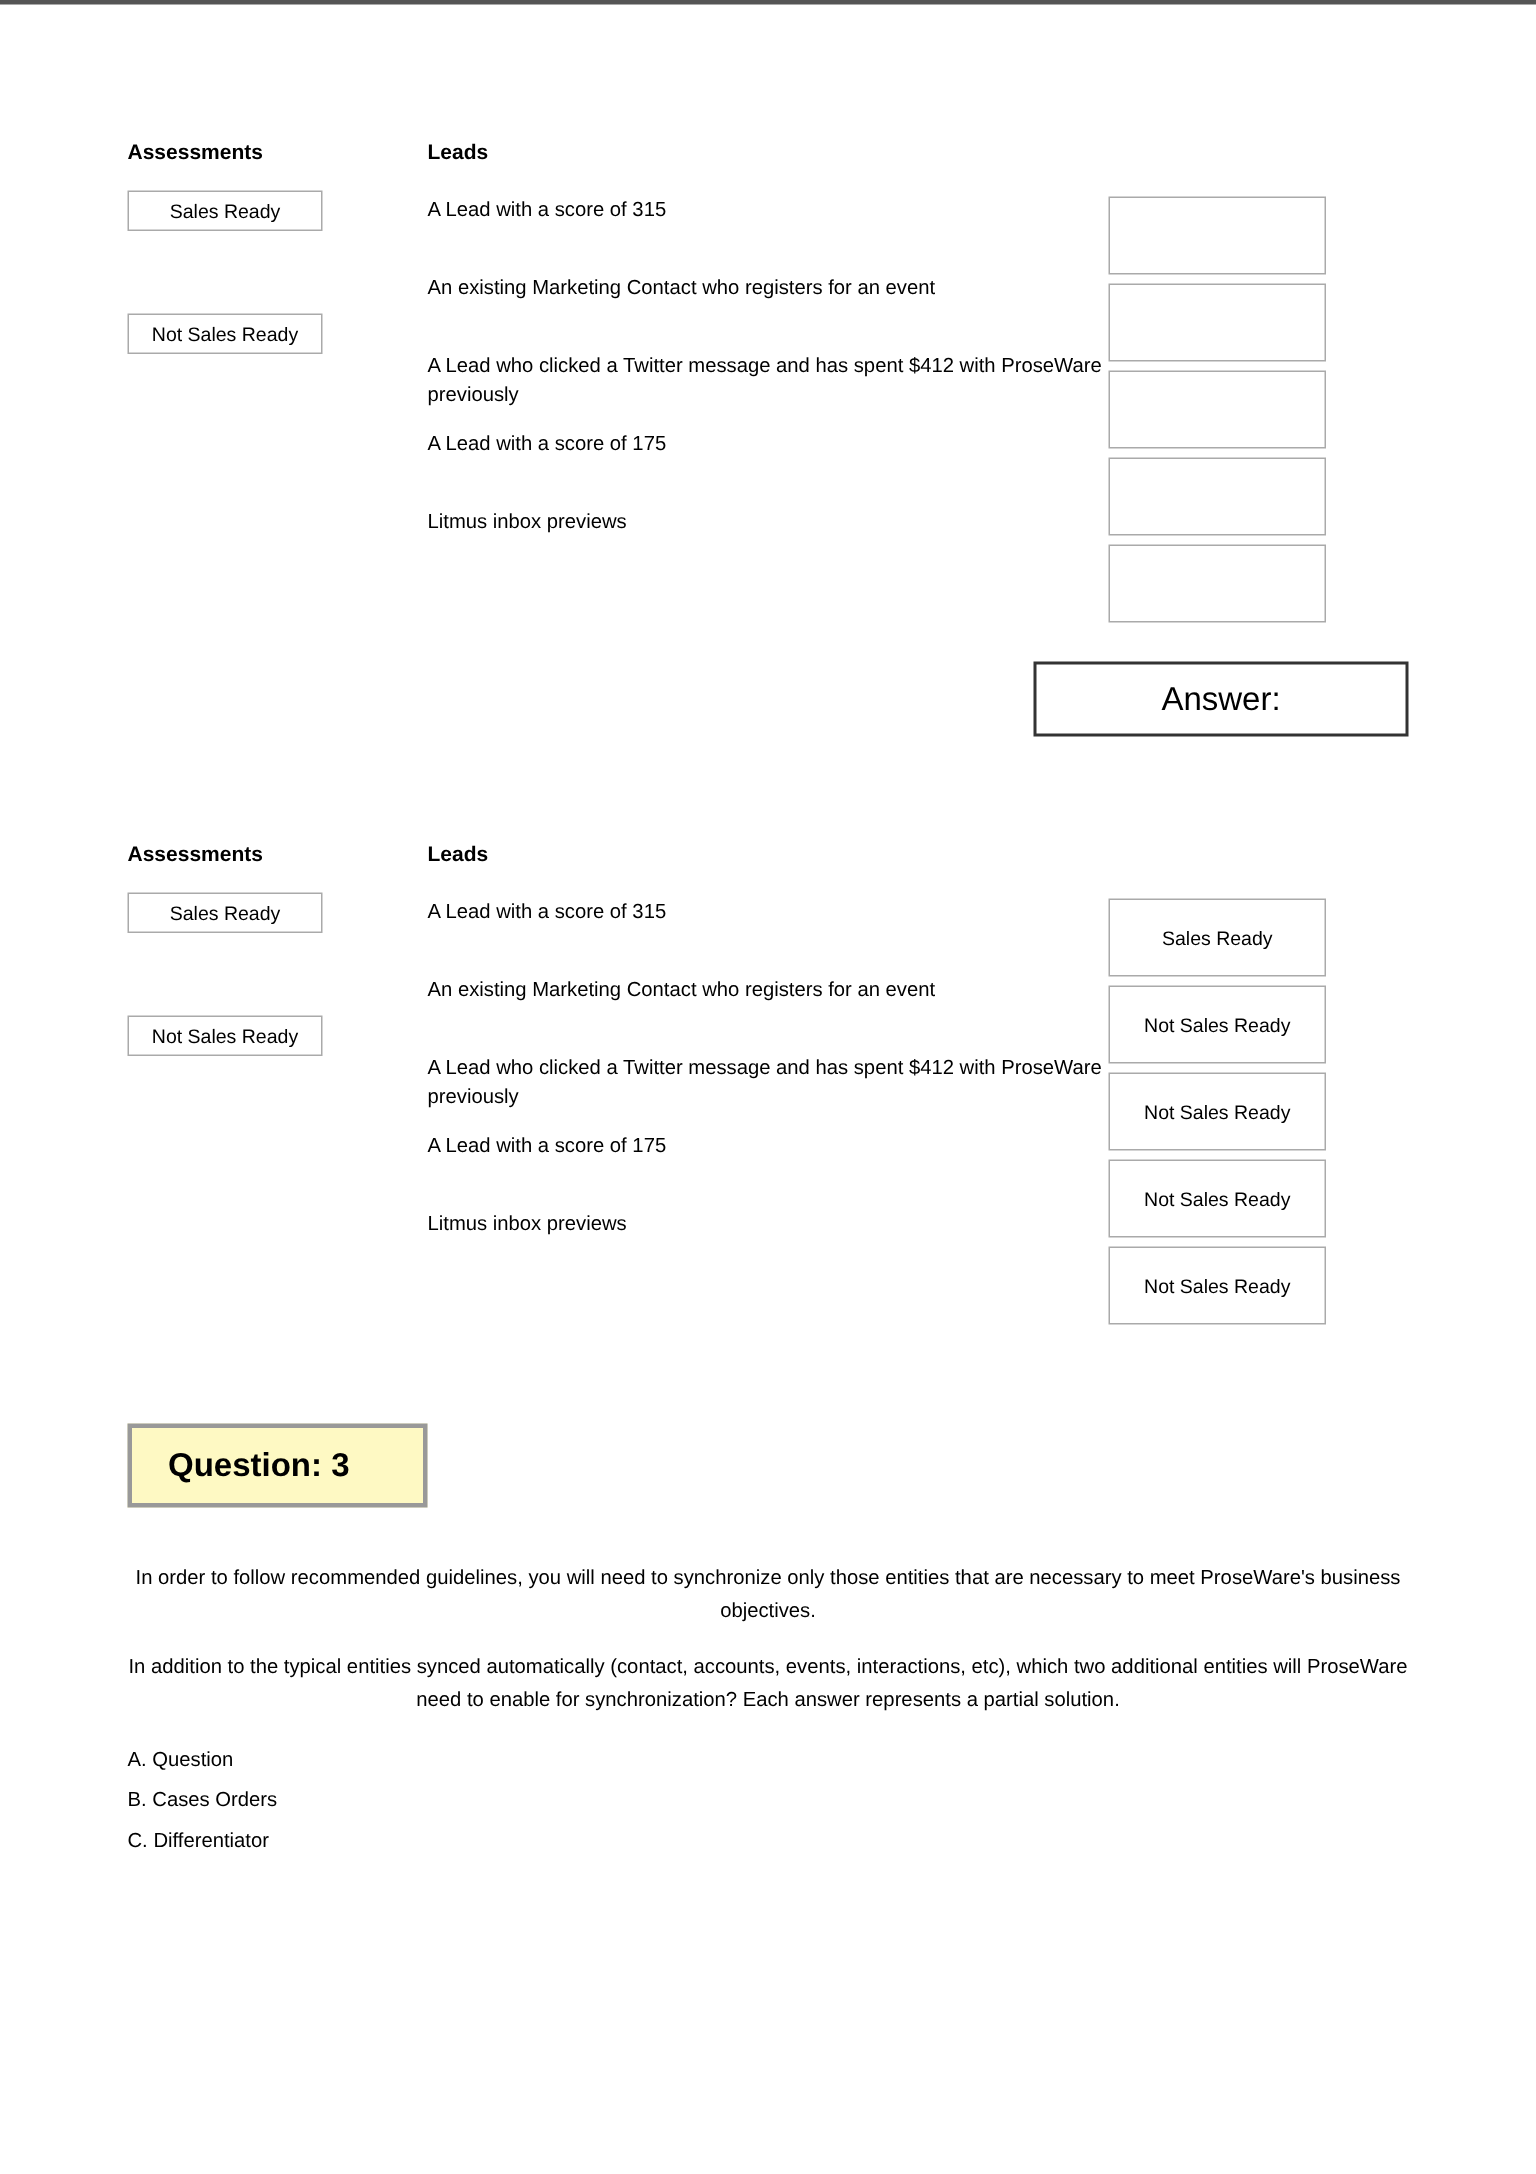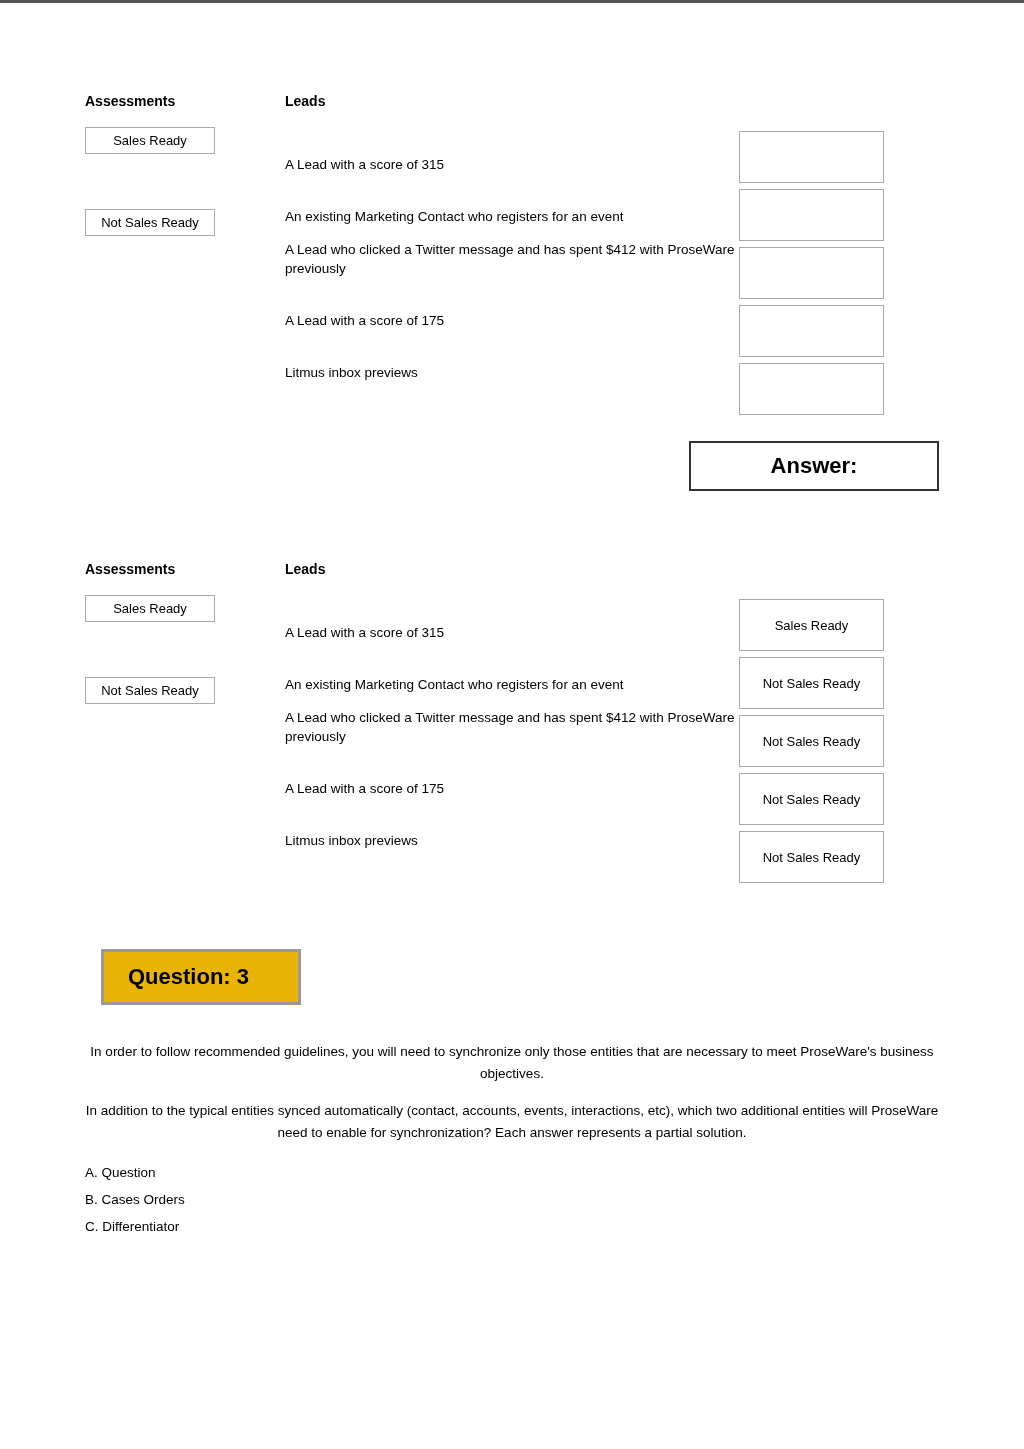--- a/index.html
+++ b/index.html
@@ -52,33 +52,33 @@
     .answer-header-row {
       display: flex;
       justify-content: flex-end;
       margin: 20px 0 30px 0;
     }
 
     .answer-header-box {
       border: 2.5px solid #333;
       padding: 10px 40px;
       font-size: 22px;
-      font-weight: bold;
+      font-weight: normal;
       background: #fff;
       min-width: 250px;
       text-align: center;
     }
 
     
     .question-box {
       border: 3px solid #999;
-      background: #eab308;
+      background: #fef9c3;
       padding: 12px 24px;
       display: inline-block;
-      margin: 30px 0 20px 16px;
+      margin: 30px 0 20px 0;
       min-width: 200px;
     }
 
     .question-box-title {
       font-size: 22px;
       font-weight: bold;
       color: #000;
     }
 
     .question-body {
@@ -121,21 +121,21 @@
     .badge-group {
       display: flex;
       flex-direction: column;
       gap: 55px;
       margin-top: 8px;
     }
 
     .lead-item {
       min-height: 52px;
       display: flex;
-      align-items: flex-end;
+      align-items: flex-start;
       padding: 4px 0;
       border-bottom: none;
     }
 
     .answer-item {
       height: 52px;
       border: 1.5px solid #aaa;
       width: 145px;
       margin-bottom: 6px;
       display: flex;

